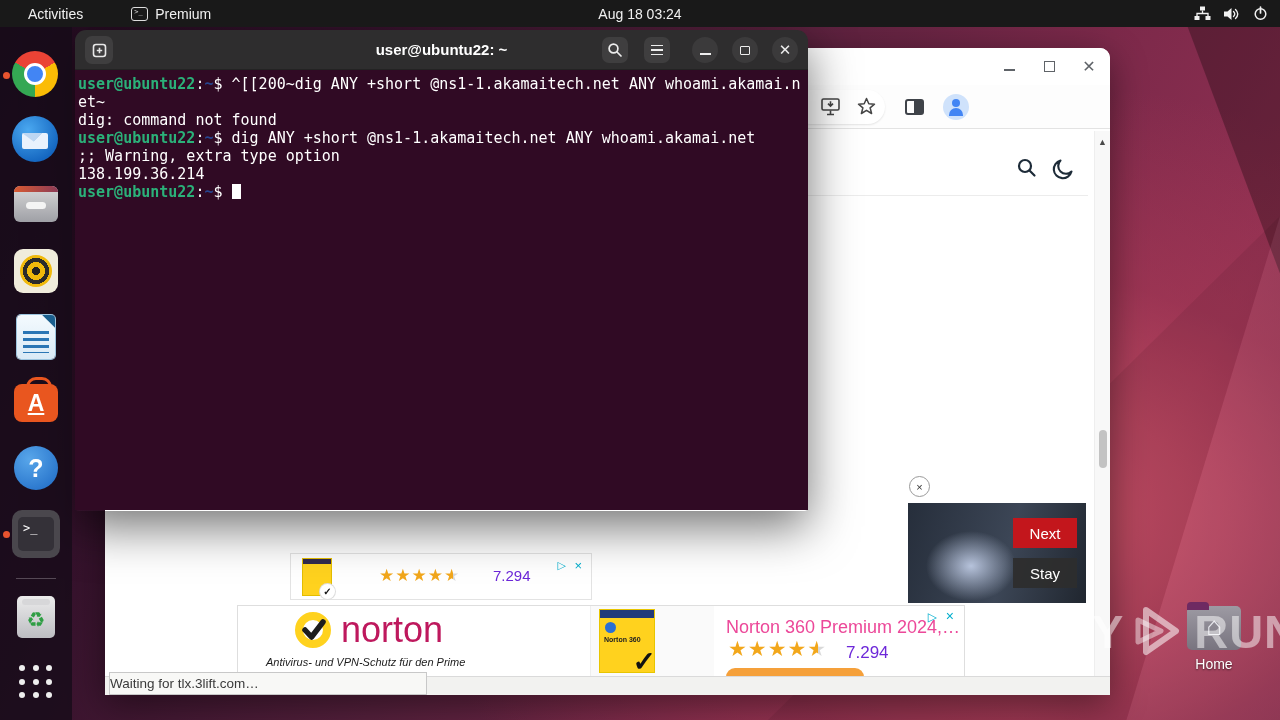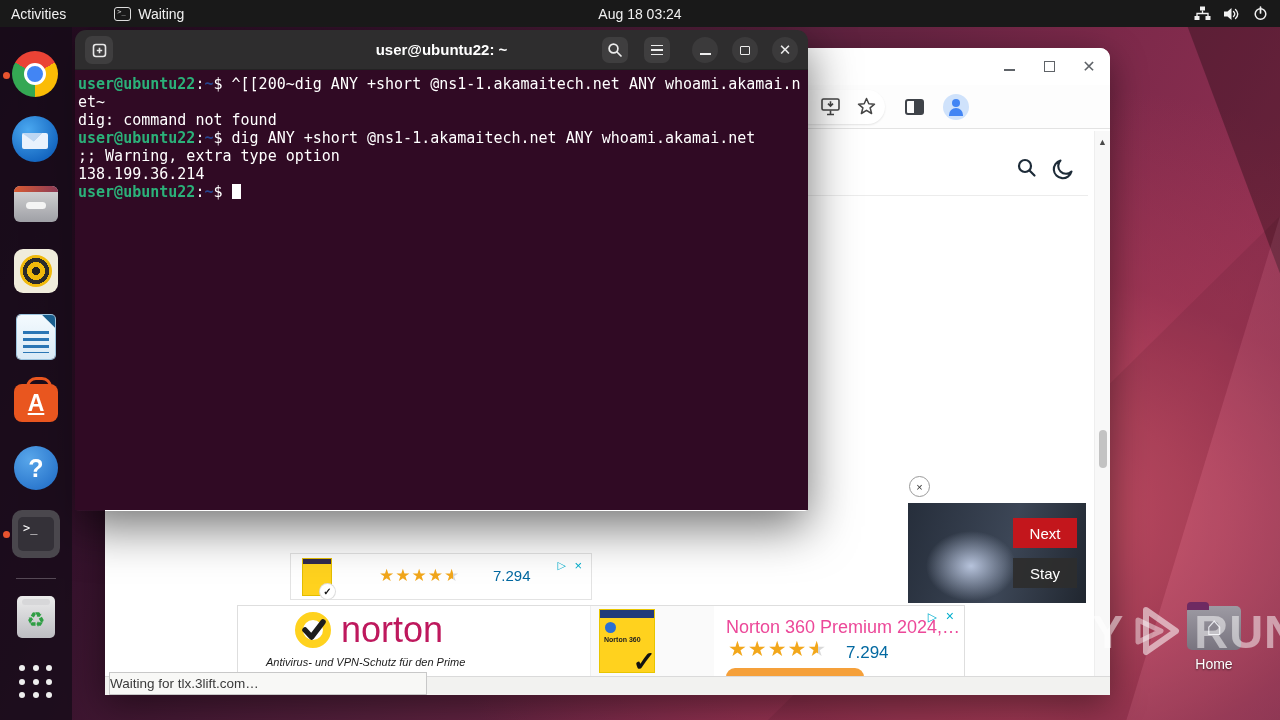--- a/index.html
+++ b/index.html
@@ -12,21 +12,21 @@
       radial-gradient(900px 640px at 80% 72%, #d2566b 0%, rgba(170,58,86,.55) 38%, rgba(120,38,66,0) 68%),
       linear-gradient(118deg,#200b1e 0%,#35122c 22%,#55203c 45%,#7c294a 68%,#8e2f51 84%,#6e2342 100%);}
   .facet{position:absolute;inset:0;}
   .f1{clip-path:polygon(92% 0,100% 0,100% 38%);background:rgba(0,0,0,.28);}
   .f2{clip-path:polygon(88% 100%,100% 30%,100% 100%);background:rgba(255,255,255,.05);}
   .f3{clip-path:polygon(60% 100%,88% 100%,100% 30%);background:rgba(0,0,0,.07);}
 
   
   .topbar{position:absolute;top:0;left:0;width:100%;height:27px;background:#191919;color:#f1f1f1;
     display:flex;align-items:center;font-size:14px;z-index:40;}
-  .tb-activities{margin-left:11px;}
+  .tb-activities{margin-left:28px;}
   .tb-app{display:flex;align-items:center;gap:7px;margin-left:48px;}
   .tb-termicon{width:17px;height:14px;border:1.3px solid #ddd;border-radius:3px;font-size:7px;line-height:9px;
     padding-left:2px;color:#ddd;font-family:"DejaVu Sans Mono",monospace;}
   .tb-clock{position:absolute;left:50%;transform:translateX(-50%);}
   .tb-right{position:absolute;right:12px;top:0;height:27px;display:flex;gap:13px;align-items:center;}
 
   
   .dock{position:absolute;left:0;top:27px;width:72px;height:693px;background:rgba(22,12,24,.78);z-index:30;}
   .dock-item{position:absolute;left:12px;width:48px;height:48px;}
   .d1{top:24px}.d2{top:89px}.d3{top:154px}.d4{top:220px}.d5{top:286px}
@@ -119,21 +119,21 @@
     background:radial-gradient(closest-side,rgba(215,228,255,.8),rgba(215,228,255,0));}
   .vad-btn{position:absolute;right:9px;width:64px;height:30px;color:#fff;display:flex;align-items:center;justify-content:center;font-size:15px;}
   .vad-next{top:15px;background:#c3161c;}
   .vad-stay{top:55px;background:rgba(45,45,45,.93);}
   .vad-close{position:absolute;left:804px;top:347px;width:21px;height:21px;border-radius:50%;background:#fff;
     border:1px solid #9a9a9a;color:#333;display:flex;align-items:center;justify-content:center;font-size:11px;}
 
   
   .star{color:#f2a71b;}
   .star.half{background:linear-gradient(90deg,#f2a71b 55%,#d8d8d8 55%);-webkit-background-clip:text;background-clip:text;color:transparent;}
-  .rating{color:#0369a1;text-align:center;}
+  .rating{color:#6d28d9;text-align:center;}
 
   .ad-s{position:absolute;left:185px;top:424px;width:302px;height:47px;background:#fff;border:1px solid #e3e3e3;}
   .pbox{position:absolute;left:11px;top:4px;width:30px;height:38px;background:#ffd21e;border:1px solid #e3bd00;}
   .pbox::before{content:'';position:absolute;top:0;left:0;right:0;height:5px;background:#312a4e;}
   .pbox::after{content:'✓';position:absolute;right:-4px;bottom:-4px;width:15px;height:15px;border-radius:50%;background:#fff;
     color:#111;font-size:10px;font-weight:bold;text-align:center;line-height:15px;box-shadow:0 0 0 1px #ddd;}
   .ad-s .stars{position:absolute;left:88px;top:11px;font-size:17px;letter-spacing:1px;}
   .ad-s .rating{position:absolute;left:202px;top:13px;font-size:15px;}
   .adc{position:absolute;color:#00aecd;}
   .ad-s .adc.play{right:25px;top:5px;font-size:11px;}
@@ -291,21 +291,21 @@
         </div>
       <div class="t-btn round b-close">✕</div>
     </div>
     <div class="tbody" style="background: rgb(48, 10, 36);"><div><span class="t-user">user@ubuntu22</span><span class="">:</span><span class="t-path">~</span><span class="">$ </span><span class="">^[[200~dig ANY +short @ns1-1.akamaitech.net ANY whoami.akamai.n</span></div><div><span class="">et~</span></div><div><span class="">dig: command not found</span></div><div><span class="t-user">user@ubuntu22</span><span class="">:</span><span class="t-path">~</span><span class="">$ </span><span class="">dig ANY +short @ns1-1.akamaitech.net ANY whoami.akamai.net</span></div><div><span class="">;; Warning, extra type option</span></div><div><span class="">138.199.36.214</span></div><div><span class="t-user">user@ubuntu22</span><span class="">:</span><span class="t-path">~</span><span class="">$ </span><span class=""></span><span class="t-cursor"></span></div></div>
   </div>
 
   <div class="topbar">
     <span class="tb-activities">Activities</span>
     <span class="tb-app">
       <span class="tb-termicon">&gt;_</span>
-      <span>Waiting</span>
+      <span>Premium</span>
     </span>
     <span class="tb-clock">Aug 18 03:24</span>
     <span class="tb-right">
       <svg width="17" height="15">
         <rect x="6" y="0.5" width="5" height="4" fill="#f1f1f1"></rect>
         <rect x="0.5" y="10" width="5" height="4" fill="#f1f1f1"></rect>
         <rect x="11.5" y="10" width="5" height="4" fill="#f1f1f1"></rect>
         <path d="M8.5 4.5v3M3 10V7.5h11V10" fill="none" stroke="#f1f1f1" stroke-width="1.3"></path>
       </svg>
       <svg width="16" height="14">

